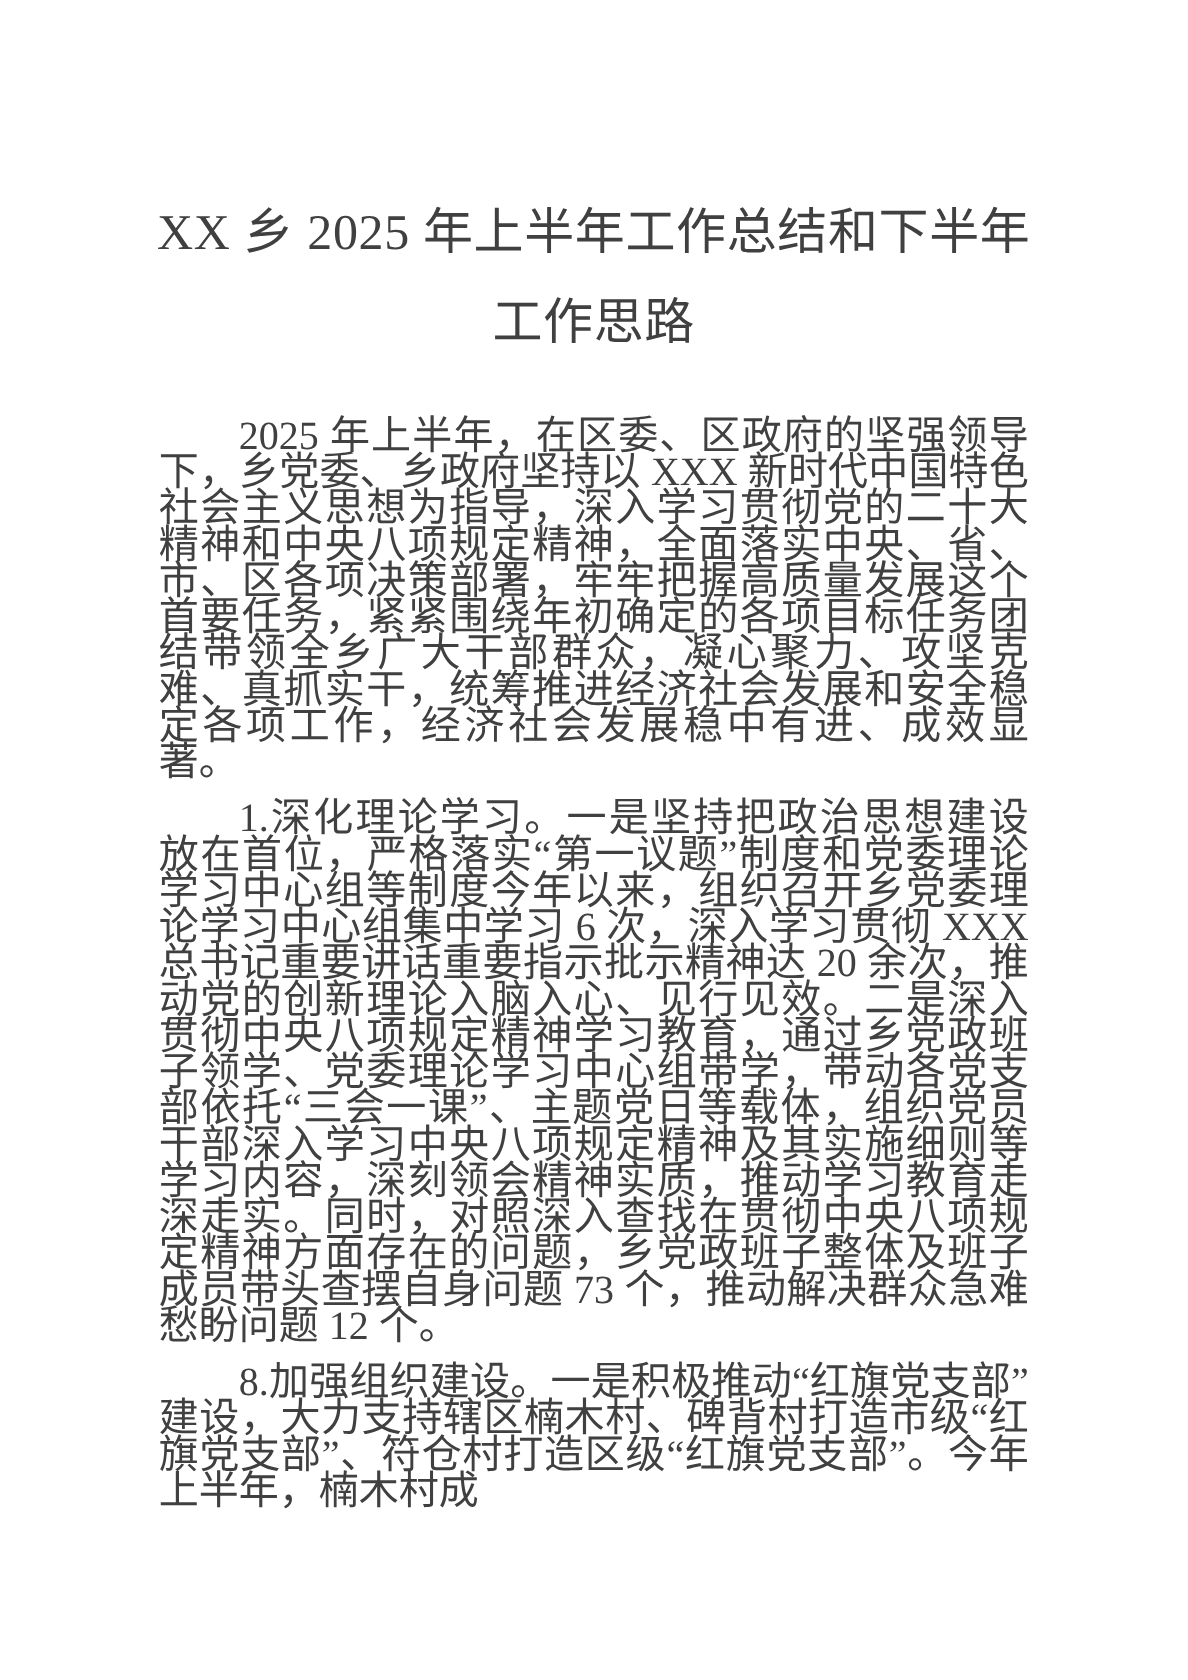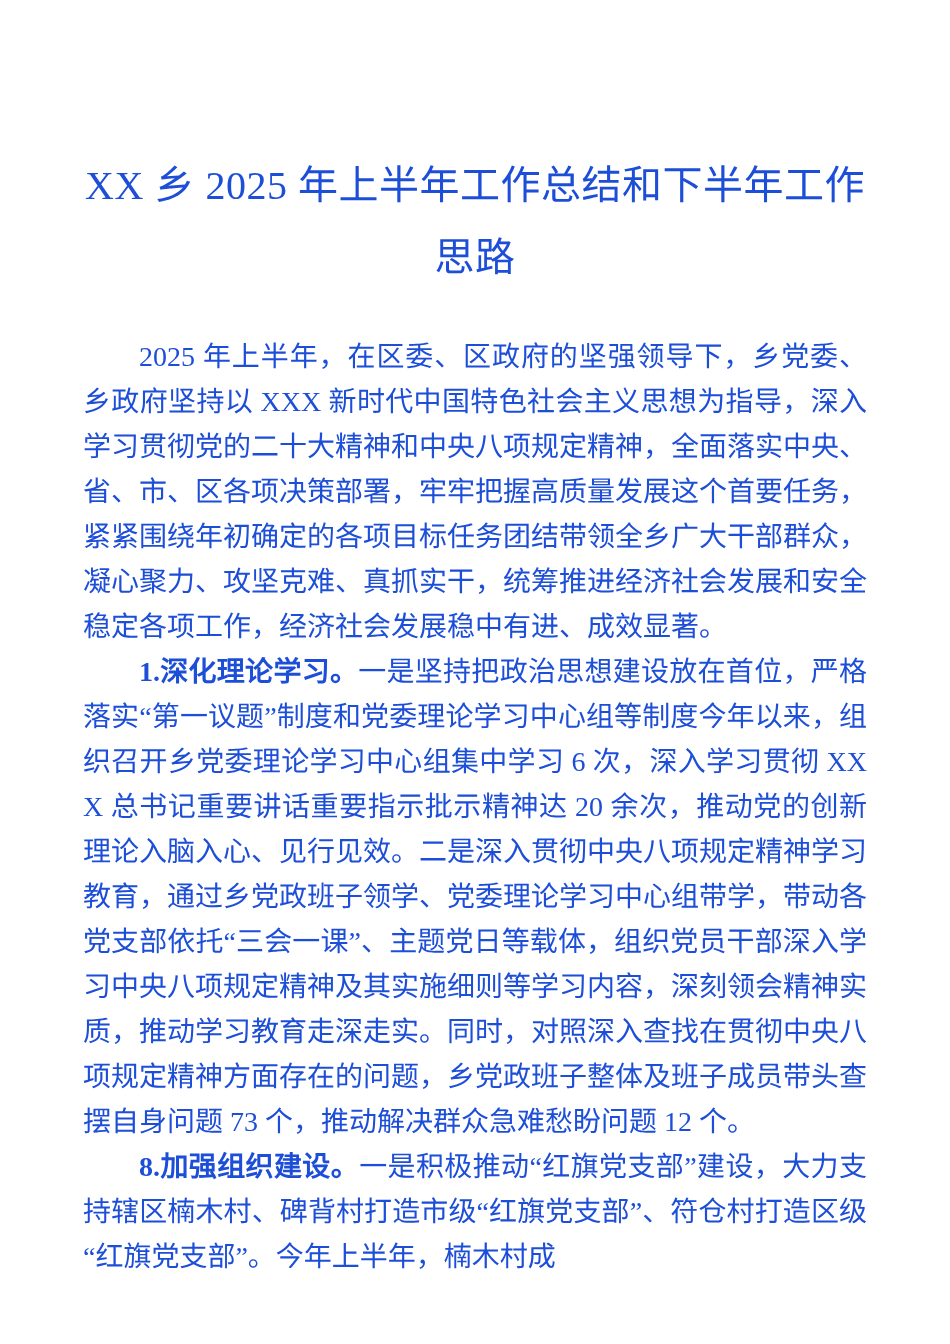--- a/index.html
+++ b/index.html
@@ -7,44 +7,44 @@
     padding: 0;
     background: #ffffff;
   }
   .page {
     position: relative;
     width: 950px;
     height: 1344px;
     margin: 0 auto;
     background: #ffffff;
     box-sizing: border-box;
-    padding: 0 83px;
+    padding: 0 111px;
     overflow: hidden;
-    color: #1d4ed8;
+    color: #404040;
     font-family: "Liberation Serif", "DejaVu Serif", serif;
   }
   .doc-title {
     margin: 150px 0 40px 0;
     font-size: 40px;
     line-height: 72px;
     font-weight: 400;
     text-align: center;
     letter-spacing: 0.5px;
   }
   .doc-body p {
-    margin: 0;
-    font-size: 28px;
-    line-height: 45px;
+    margin: 16px;
+    font-size: 32px;
+    line-height: 29px;
     text-align: justify;
     text-justify: inter-ideograph;
     text-indent: 2em;
     word-break: break-all;
   }
   .lead {
-    font-weight: 700;
+    font-weight: 400;
   }
 </style>
 </head>
 <body>
 
 <div class="page">
   <h1 class="doc-title">XX 乡 2025 年上半年工作总结和下半年工作思路</h1>
 
   <div class="doc-body">
 

